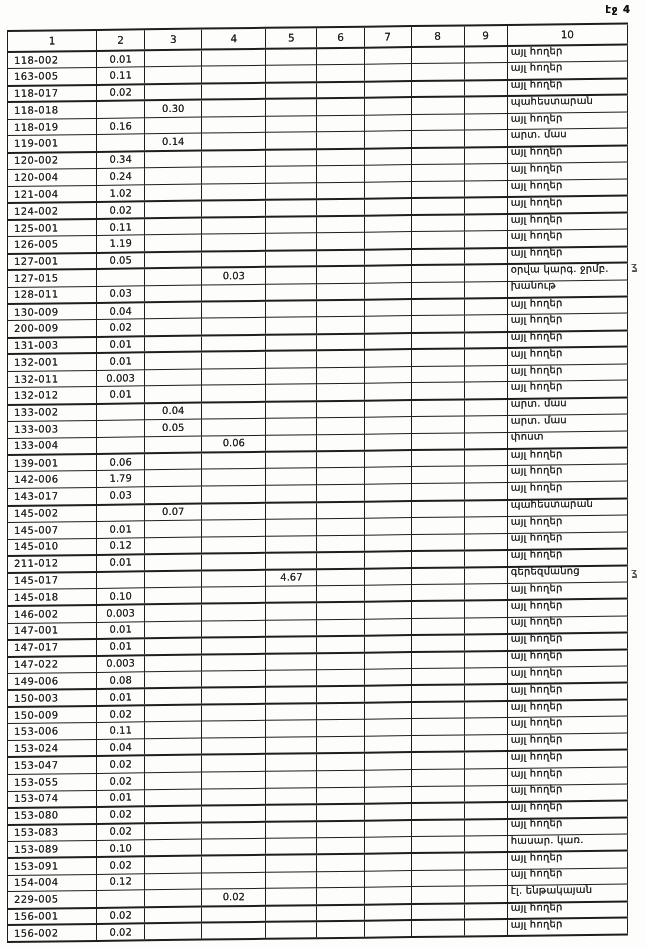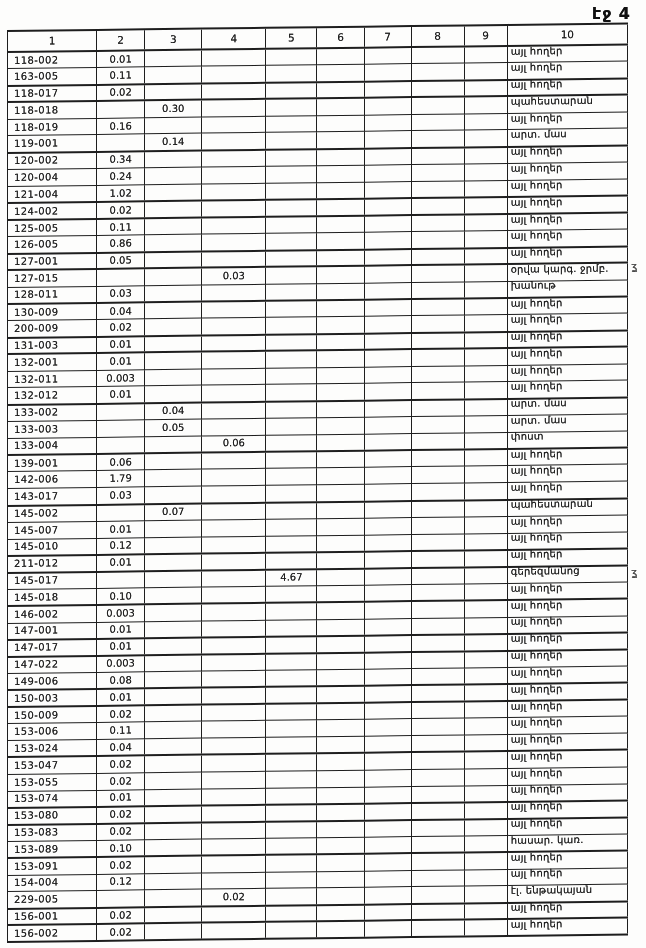--- a/index.html
+++ b/index.html
@@ -15,21 +15,21 @@
   .sheet {
     position: relative;
     width: 646px;
     height: 948px;
     background: #fdfdfc;
   }
   .page-label {
     position: absolute;
     top: 4px;
     right: 15px;
-    font-size: 16px;
+    font-size: 10px;
     font-weight: bold;
     letter-spacing: 1px;
     color: #111;
     text-shadow: 0 0 0.6px rgba(0,0,0,0.8);
     padding-left: 46px;
   }
   .scan-table {
     position: absolute;
     left: 7px;
     top: 30px;
@@ -233,34 +233,34 @@
           <td class="c3"><span></span></td>
           <td class="c4"><span></span></td>
           <td class="c5"><span></span></td>
           <td class="c6"><span></span></td>
           <td class="c7"><span></span></td>
           <td class="c8"><span></span></td>
           <td class="c9"><span></span></td>
           <td class="c10"><span class="lbl">այլ հողեր</span></td>
         </tr>
         <tr>
-          <td class="c1"><span>125-005</span></td>
+          <td class="c1"><span>125-001</span></td>
           <td class="c2"><span>0.11</span></td>
           <td class="c3"><span></span></td>
           <td class="c4"><span></span></td>
           <td class="c5"><span></span></td>
           <td class="c6"><span></span></td>
           <td class="c7"><span></span></td>
           <td class="c8"><span></span></td>
           <td class="c9"><span></span></td>
           <td class="c10"><span class="lbl">այլ հողեր</span></td>
         </tr>
         <tr>
           <td class="c1"><span>126-005</span></td>
-          <td class="c2"><span>0.86</span></td>
+          <td class="c2"><span>1.19</span></td>
           <td class="c3"><span></span></td>
           <td class="c4"><span></span></td>
           <td class="c5"><span></span></td>
           <td class="c6"><span></span></td>
           <td class="c7"><span></span></td>
           <td class="c8"><span></span></td>
           <td class="c9"><span></span></td>
           <td class="c10"><span class="lbl">այլ հողեր</span></td>
         </tr>
         <tr>

